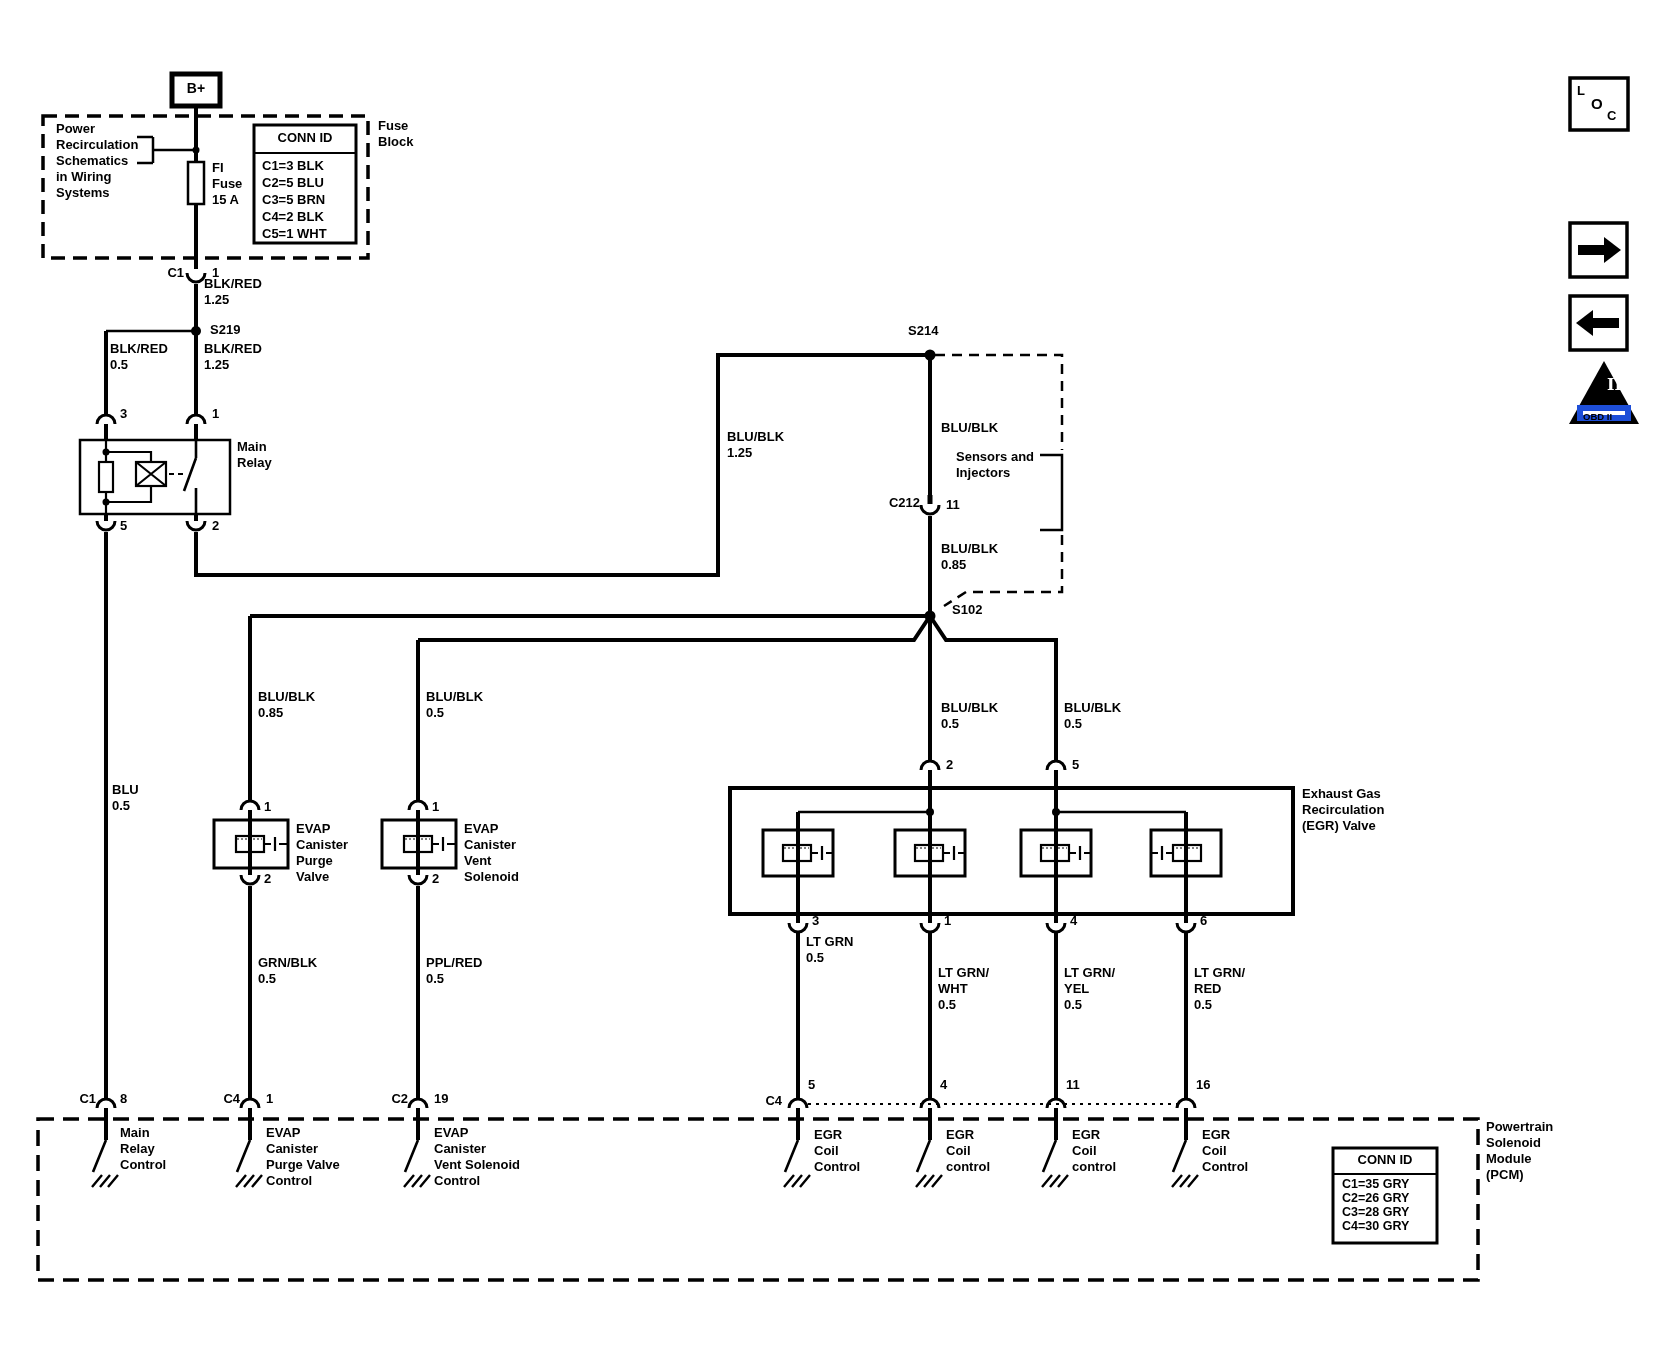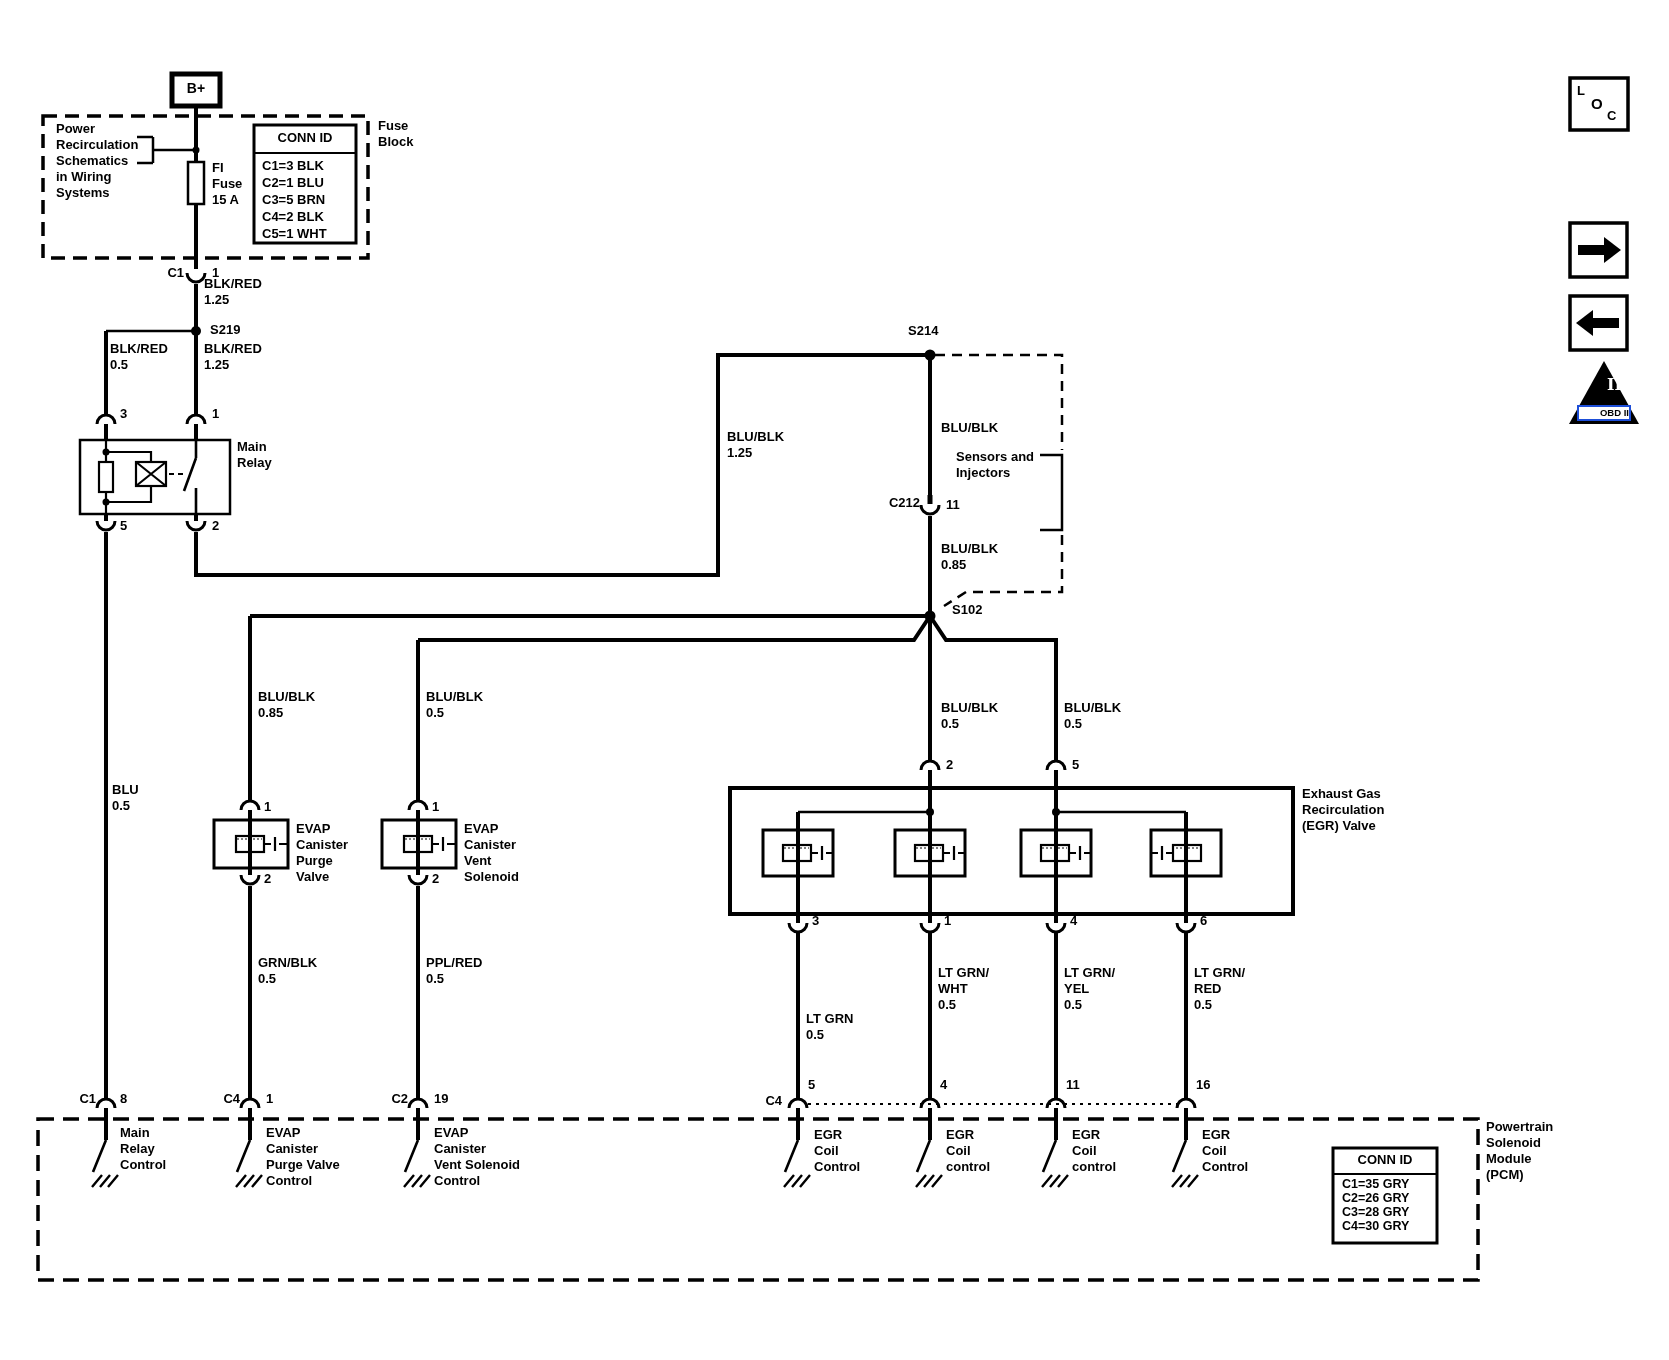--- a/index.html
+++ b/index.html
@@ -7,22 +7,22 @@
        font-family:"Liberation Sans",sans-serif}
   #wiring{position:absolute;left:0;top:0}
   .lbl{position:absolute;font:700 13px "Liberation Sans",sans-serif;line-height:1.23;
        white-space:pre-line;color:#000}
   .ra{text-align:right}
   .ctr{text-align:center}
   .fs14{font-size:14px}
   .fs12{font-size:12.5px;line-height:1.1}
   .loc-l{position:absolute;font:700 13px "Liberation Sans",sans-serif;color:#000}
   .obd-num{position:absolute;color:#fff;font:700 16px "DejaVu Serif",serif;text-align:right}
-  .obd-box{position:absolute;background:#fff;border:2px solid #1d4ed8;color:#000;
-           font:700 9.5px "Liberation Sans",sans-serif;text-align:right;line-height:12px;
+  .obd-box{position:absolute;background:#fff;border:6px solid #1d4ed8;color:#000;
+           font:700 9.5px "Liberation Sans",sans-serif;text-align:left;line-height:12px;
            box-sizing:border-box}
 </style>
 </head>
 <body>
 
 <svg id="wiring" width="1669" height="1360" viewBox="0 0 1669 1360">
 
   <g stroke="#000" stroke-width="4" fill="none">
     <path d="M196 106 V162"></path>
     <path d="M196 204 V269"></path>
@@ -202,21 +202,21 @@
 Schematics
 in Wiring
 Systems</div>
 <div class="lbl" style="left:212px;top:160px">FI
 Fuse
 15 A</div>
 <div class="lbl" style="left:378px;top:118px">Fuse
 Block</div>
 <div class="lbl ctr" style="left:254px;top:130px;width:102px">CONN ID</div>
 <div class="lbl" style="left:262px;top:158px">C1=3 BLK</div>
-<div class="lbl" style="left:262px;top:175px">C2=1 BLU</div>
+<div class="lbl" style="left:262px;top:175px">C2=5 BLU</div>
 <div class="lbl" style="left:262px;top:192px">C3=5 BRN</div>
 <div class="lbl" style="left:262px;top:209px">C4=2 BLK</div>
 <div class="lbl" style="left:262px;top:226px">C5=1 WHT</div>
 
 <div class="lbl ra" style="left:154px;top:265px;width:30px">C1</div>
 <div class="lbl" style="left:212px;top:265px">1</div>
 <div class="lbl" style="left:204px;top:276px">BLK/RED
 1.25</div>
 <div class="lbl" style="left:210px;top:322px">S219</div>
 <div class="lbl" style="left:110px;top:341px">BLK/RED
@@ -273,21 +273,21 @@
 <div class="lbl" style="left:946px;top:757px">2</div>
 <div class="lbl" style="left:1072px;top:757px">5</div>
 <div class="lbl" style="left:1302px;top:786px">Exhaust Gas
 Recirculation
 (EGR) Valve</div>
 <div class="lbl" style="left:812px;top:913px">3</div>
 <div class="lbl" style="left:944px;top:913px">1</div>
 <div class="lbl" style="left:1070px;top:913px">4</div>
 <div class="lbl" style="left:1200px;top:913px">6</div>
 
-<div class="lbl" style="left:806px;top:1011px">LT GRN
+<div class="lbl" style="left:806px;top:934px">LT GRN
 0.5</div>
 <div class="lbl" style="left:938px;top:965px">LT GRN/
 WHT
 0.5</div>
 <div class="lbl" style="left:1064px;top:965px">LT GRN/
 YEL
 0.5</div>
 <div class="lbl" style="left:1194px;top:965px">LT GRN/
 RED
 0.5</div>

